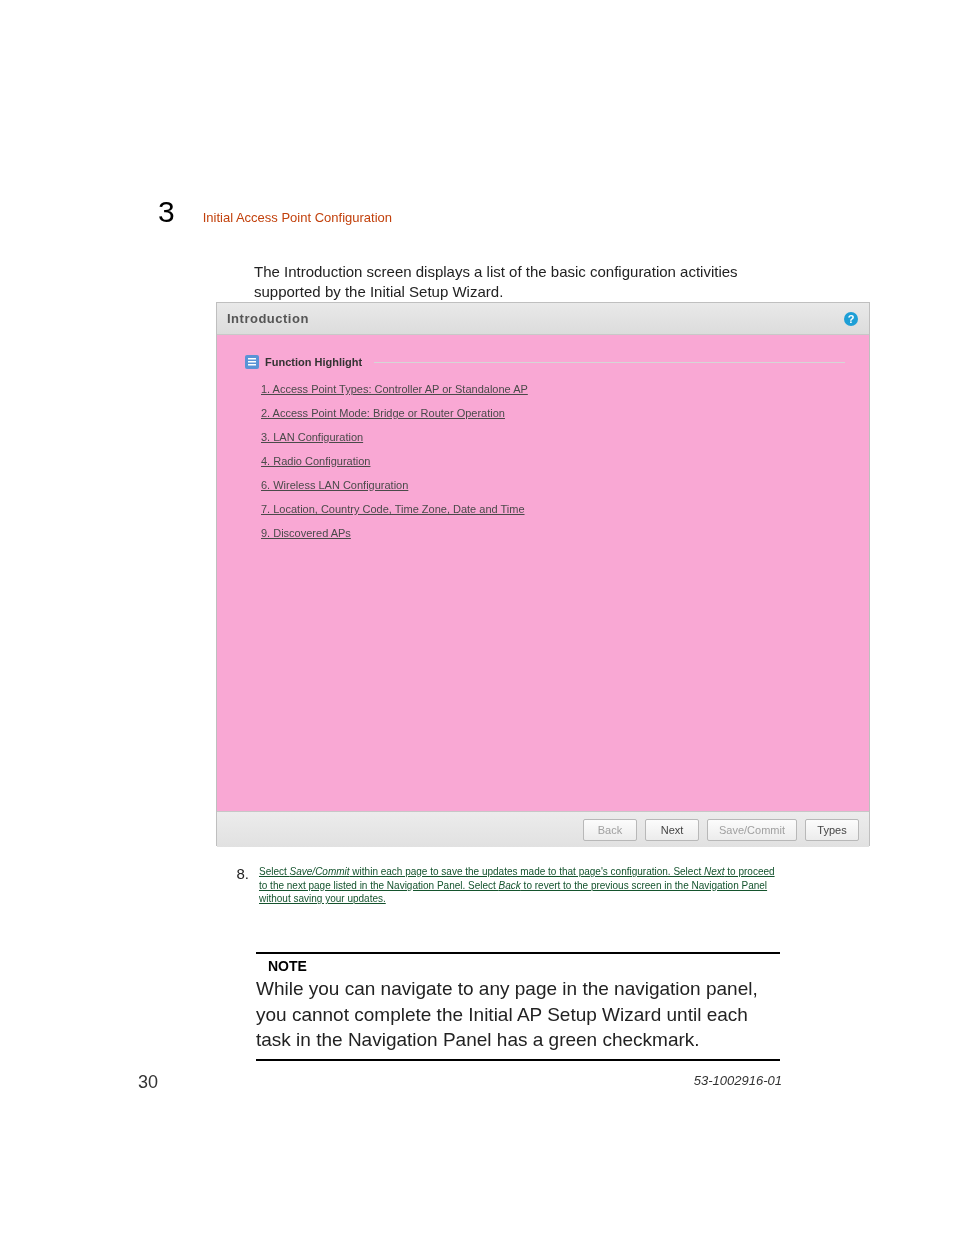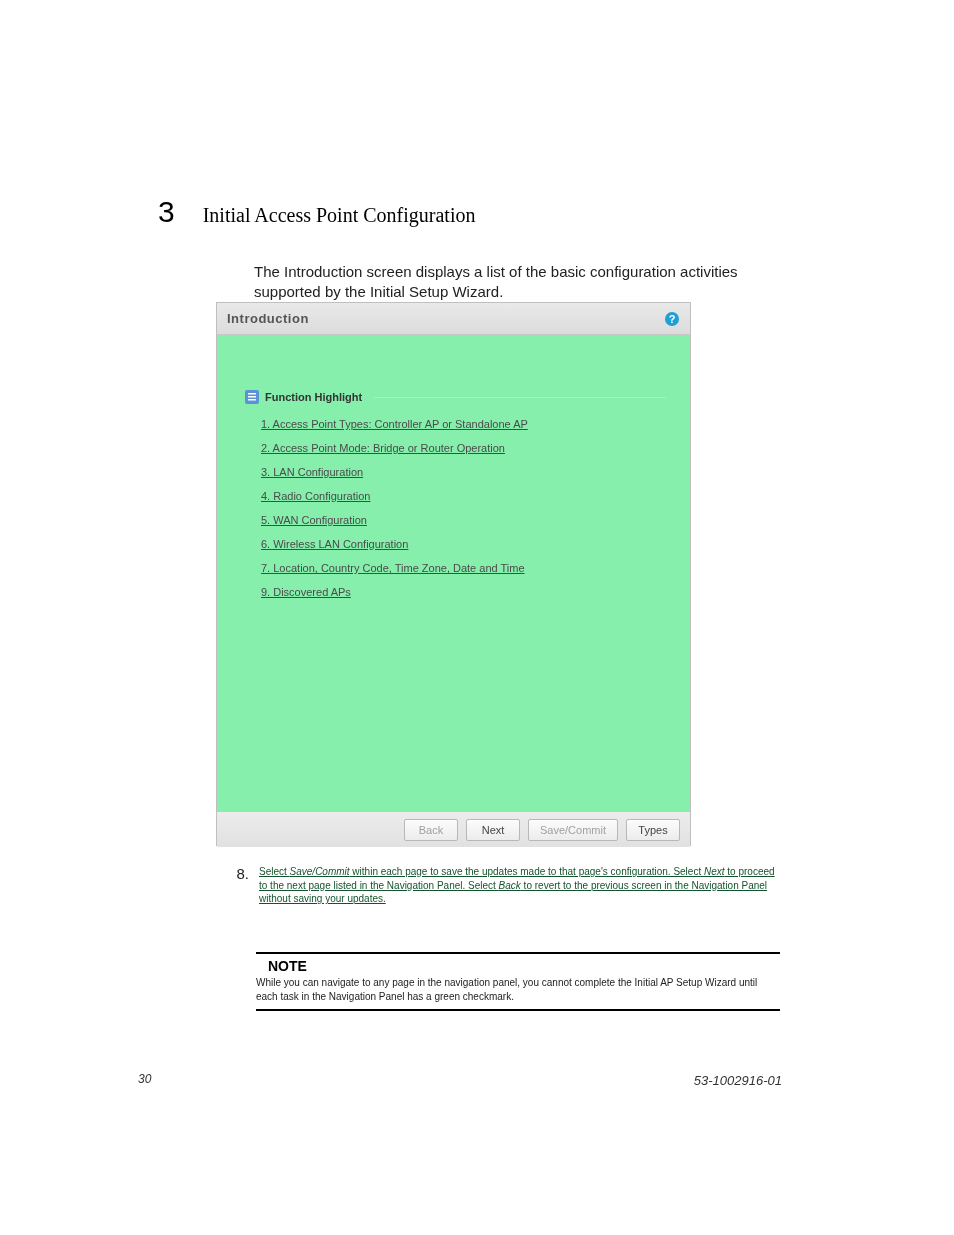--- a/index.html
+++ b/index.html
@@ -1,46 +1,46 @@
 <!DOCTYPE html>
 <html><head>
 <meta charset="utf-8">
 <style>
   * { box-sizing: border-box; margin: 0; padding: 0; }
   html, body { width: 954px; height: 1235px; background: #fff; font-family: Arial, Helvetica, sans-serif; color: #222; }
   .page { position: relative; width: 954px; height: 1235px; }
   .chapter-row { position: absolute; left: 158px; top: 195px; display: flex; align-items: baseline; gap: 28px; }
   .chapter-number { font-size: 30px; font-weight: 400; color: #000; }
-  .chapter-title { font-size: 20px; color: #000000; margin-top: 6px; font-family: Liberation Serif, serif; }
+  .chapter-title { font-size: 13px; color: #c2410c; margin-top: 6px; }
   .intro-para { position: absolute; left: 254px; top: 262px; width: 522px; font-size: 15px; line-height: 1.35; color: #222; }
-  .dialog { position: absolute; left: 216px; top: 302px; width: 475px; height: 544px; border: 1px solid #bfbfbf; background: #86efac; }
+  .dialog { position: absolute; left: 216px; top: 302px; width: 654px; height: 544px; border: 1px solid #bfbfbf; background: #f9a8d4; }
   .dialog-header { height: 32px; background: linear-gradient(#e9e9e9,#dcdcdc); border-bottom: 1px solid #c8c8c8; display: flex; align-items: center; justify-content: space-between; padding: 0 10px; }
   .dialog-title { font-size: 13px; font-weight: bold; color: #555; letter-spacing: 0.5px; }
   .help-icon { width: 16px; height: 16px; }
   .dialog-body { position: relative; height: 476px; padding: 20px 24px 0 28px; }
-  .fieldset-row { display: flex; align-items: center; gap: 6px; margin-bottom: 14px; margin-top: 35px; }
+  .fieldset-row { display: flex; align-items: center; gap: 6px; margin-bottom: 14px; }
   .fs-icon { width: 14px; height: 14px; display: inline-block; }
   .fs-label { font-size: 11px; font-weight: bold; color: #333; }
   .fs-line { flex: 1; height: 1px; background: #d6d6d6; margin-left: 6px; }
   .fn-list { list-style: none; padding-left: 16px; }
   .fn-list li { font-size: 11px; color: #4a4a4a; margin-bottom: 12px; text-decoration: underline; }
   .dialog-footer { height: 36px; border-top: 1px solid #c7c7c7; background: linear-gradient(#ececec,#e1e1e1); display: flex; justify-content: flex-end; align-items: center; gap: 8px; padding-right: 10px; }
   .dbtn { min-width: 54px; height: 22px; font-size: 11px; border: 1px solid #b8b8b8; border-radius: 2px; background: linear-gradient(#fcfcfc,#ececec); padding: 0 10px; display: inline-flex; align-items: center; justify-content: center; color: #444; }
   .dbtn.disabled { color: #a0a0a0; }
   .dbtn.wide { min-width: 90px; }
   .step8-row { position: absolute; left: 231px; top: 865px; width: 550px; display: flex; gap: 10px; }
   .step8-num { font-size: 15px; color: #222; width: 18px; text-align: right; }
   .step8-body { font-size: 10px; line-height: 1.35; color: #14532d; flex: 1; text-decoration: underline; }
   .step8-body .ital { font-style: italic; }
   .note-block { position: absolute; left: 256px; top: 952px; width: 524px; }
   .note-rule { height: 2px; background: #000; margin-bottom: 4px; }
   .note-head { font-size: 14px; font-weight: bold; color: #000; margin-bottom: 2px; padding-left: 12px; }
-  .note-text { font-size: 10px; line-height: 1.35; color: #222; margin-bottom: 6px; }
+  .note-text { font-size: 19px; line-height: 1.35; color: #222; margin-bottom: 6px; }
   .footer { position: absolute; left: 138px; right: 172px; top: 1072px; display: flex; justify-content: space-between; align-items: flex-start; }
-  .page-num { font-style: italic; font-size: 12px; color: #333; }
+  .page-num { font-size: 18px; color: #333; }
   .doc-title { text-align: right; font-style: italic; font-size: 13px; color: #333; line-height: 1.35; }
 </style>
 </head>
 <body>
 
 <div class="page">
 
   <div class="chapter-row">
     <div class="chapter-number">3</div>
     <div class="chapter-title">Initial Access Point Configuration</div>
@@ -69,21 +69,20 @@
             </svg>
         </span>
         <span class="fs-label">Function Highlight</span>
         <span class="fs-line"></span>
       </div>
       <ul class="fn-list">
         <li>1. Access Point Types: Controller AP or Standalone AP</li>
         <li>2. Access Point Mode: Bridge or Router Operation</li>
         <li>3. LAN Configuration</li>
         <li>4. Radio Configuration</li>
-        <li>5. WAN Configuration</li>
         <li>6. Wireless LAN Configuration</li>
         <li>7. Location, Country Code, Time Zone, Date and Time</li>
         <li>9. Discovered APs</li>
       </ul>
     </div>
     <div class="dialog-footer">
       <span class="dbtn disabled">Back</span>
       <span class="dbtn">Next</span>
       <span class="dbtn wide disabled">Save/Commit</span>
       <span class="dbtn">Types</span>

